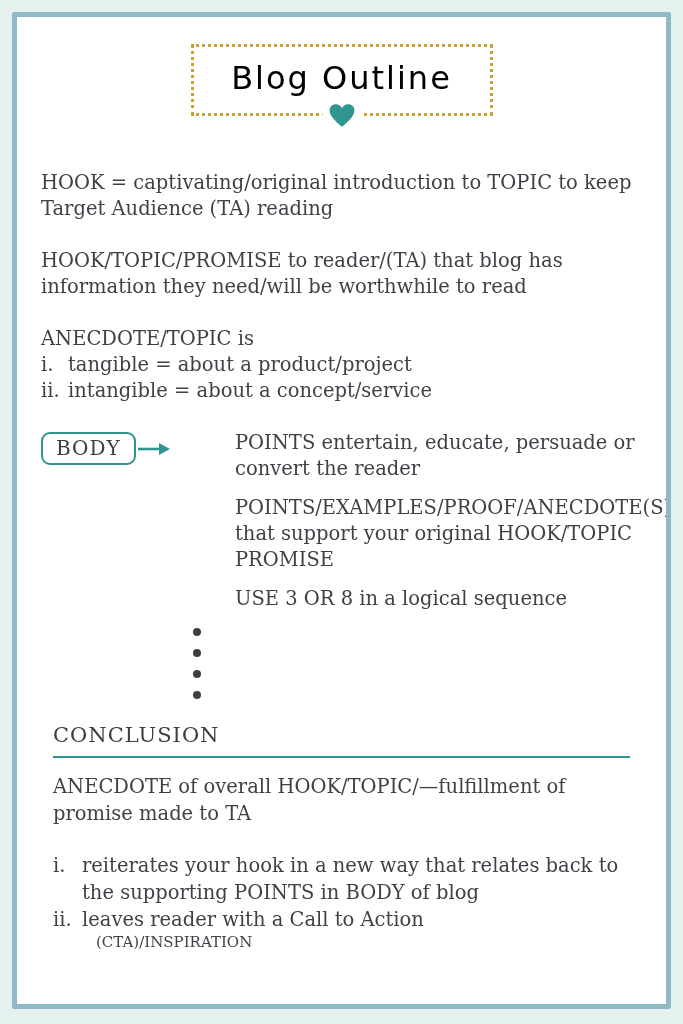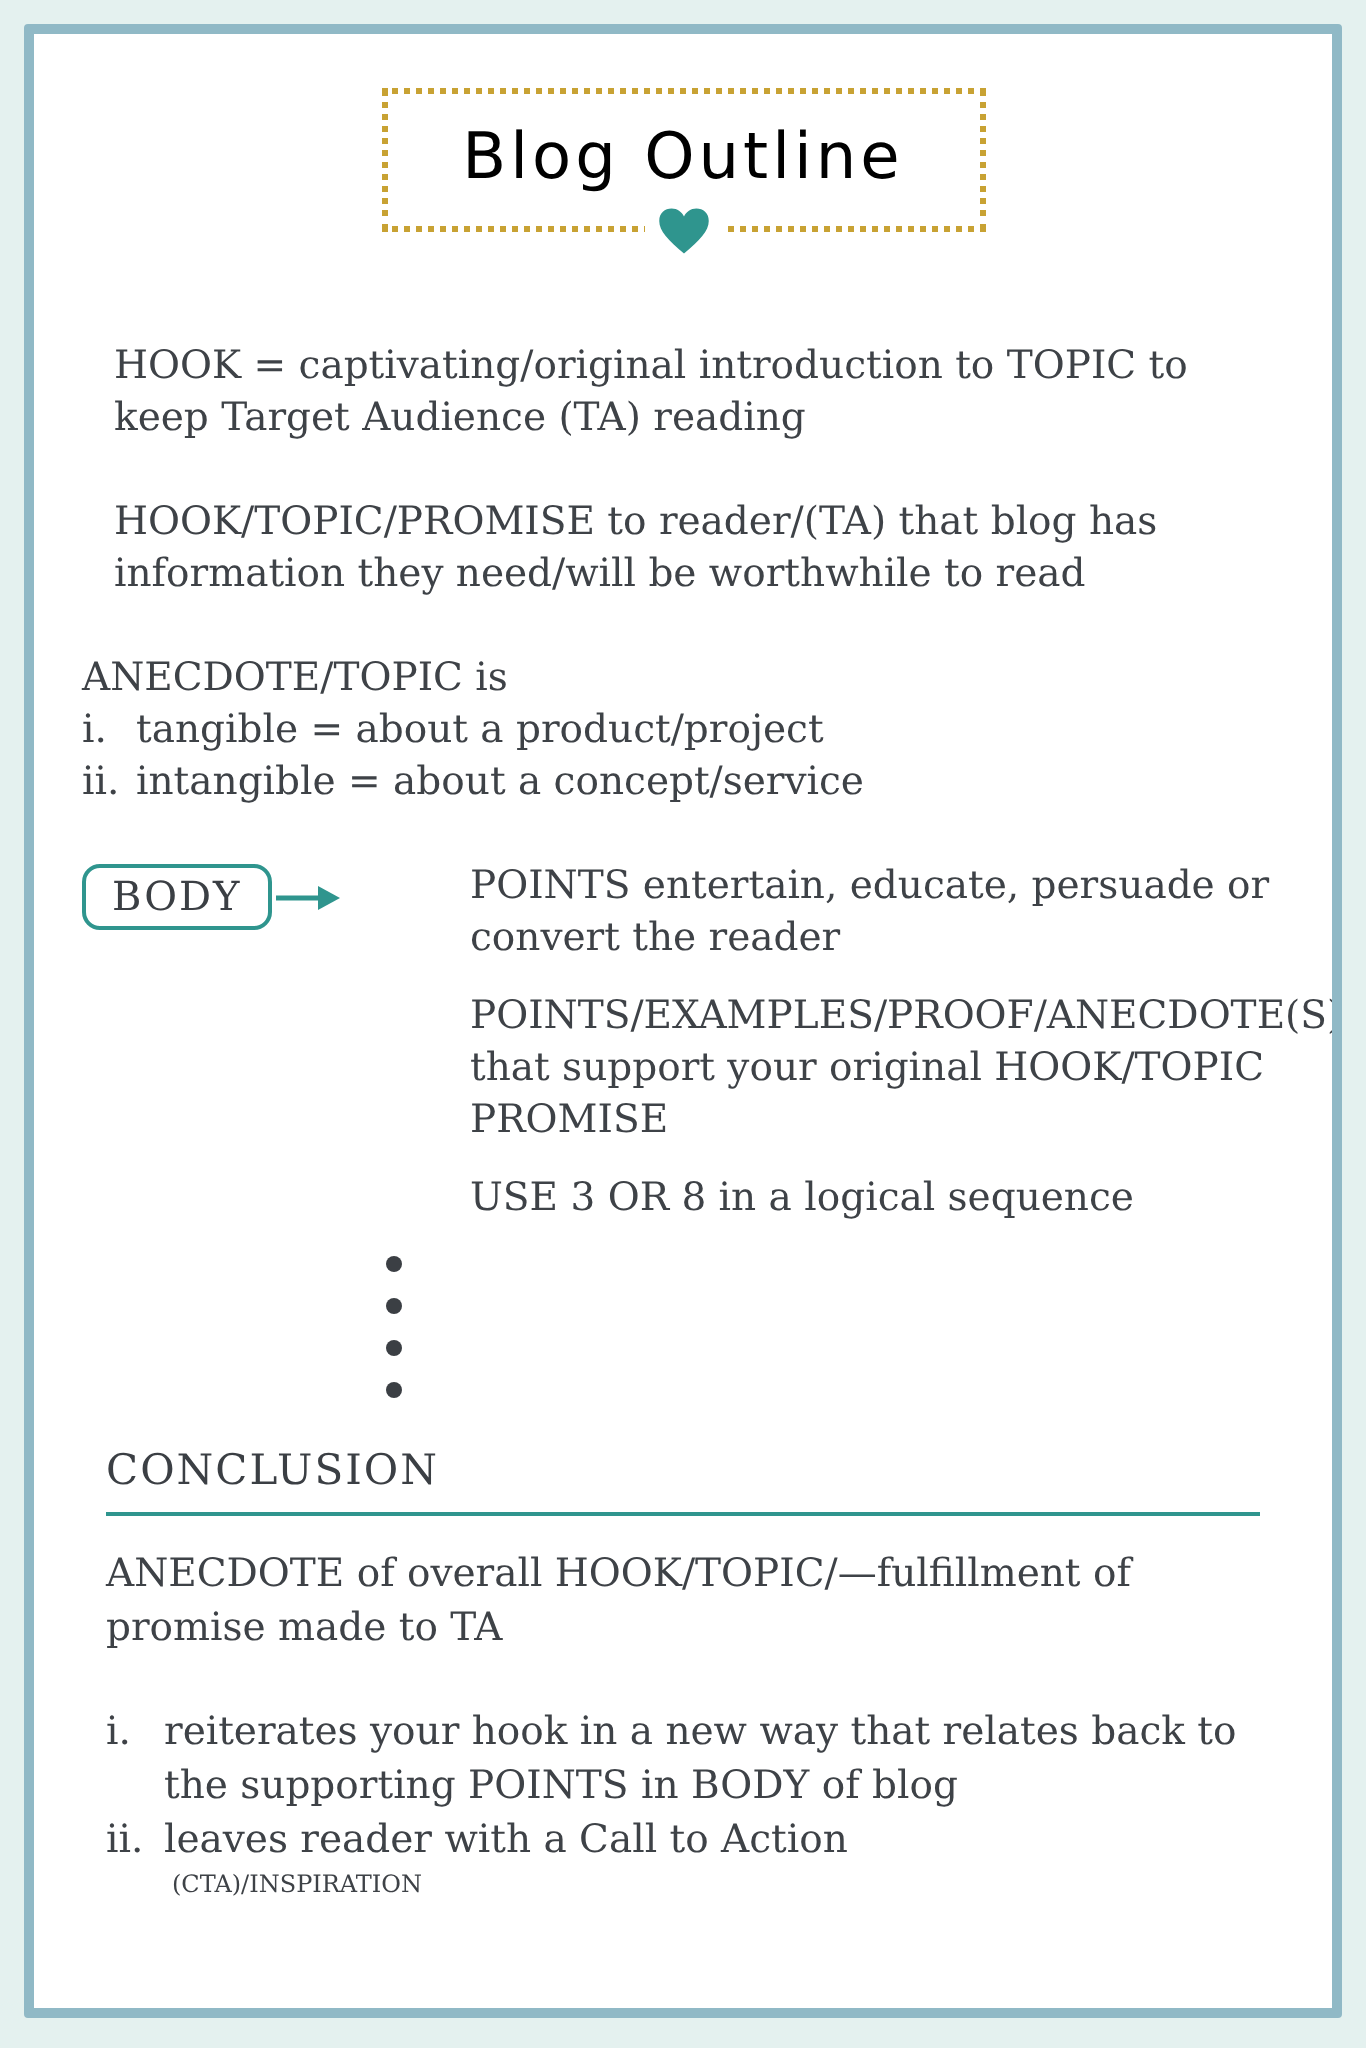--- a/index.html
+++ b/index.html
@@ -70,21 +70,21 @@
     white-space: nowrap;
   }
   .arrow { margin-left: 2px; flex: 0 0 auto; }
 
   .text-col {
     flex: 1;
     font-size: 19.5px;
     line-height: 26px;
     margin-top: -2px;
   }
-  .text-col p.gap-lg { margin-bottom: 26px; margin-left: 16px; }
+  .text-col p.gap-lg { margin-bottom: 26px; }
   .text-col p.gap-sm { margin-bottom: 13px; }
   .ilist-item { display: flex; }
   .ilist-item .marker { flex: 0 0 27px; }
 
   
   .bullets { margin: 16px 0 0 176px; }
   .bullets .dot {
     width: 8px; height: 8px;
     border-radius: 50%;
     background: #3b3f44;
@@ -105,23 +105,23 @@
     margin: 9px 0 15px;
   }
   .conclusion p.summary {
     font-size: 19.5px;
     line-height: 27px;
     margin-bottom: 25px;
   }
   .clist { font-size: 19.5px; line-height: 27px; }
   .clist .ilist-item .marker { flex: 0 0 29px; }
   .note {
-    font-size: 12px;
+    font-size: 15px;
     line-height: 18px;
-    margin-left: 33px;
+    margin-left: 43px;
   }
 </style>
 </head>
 <body>
 
 <div class="frame">
 
   <div class="title-box">
     <h1>Blog Outline</h1>
     <span class="heart-wrap">

